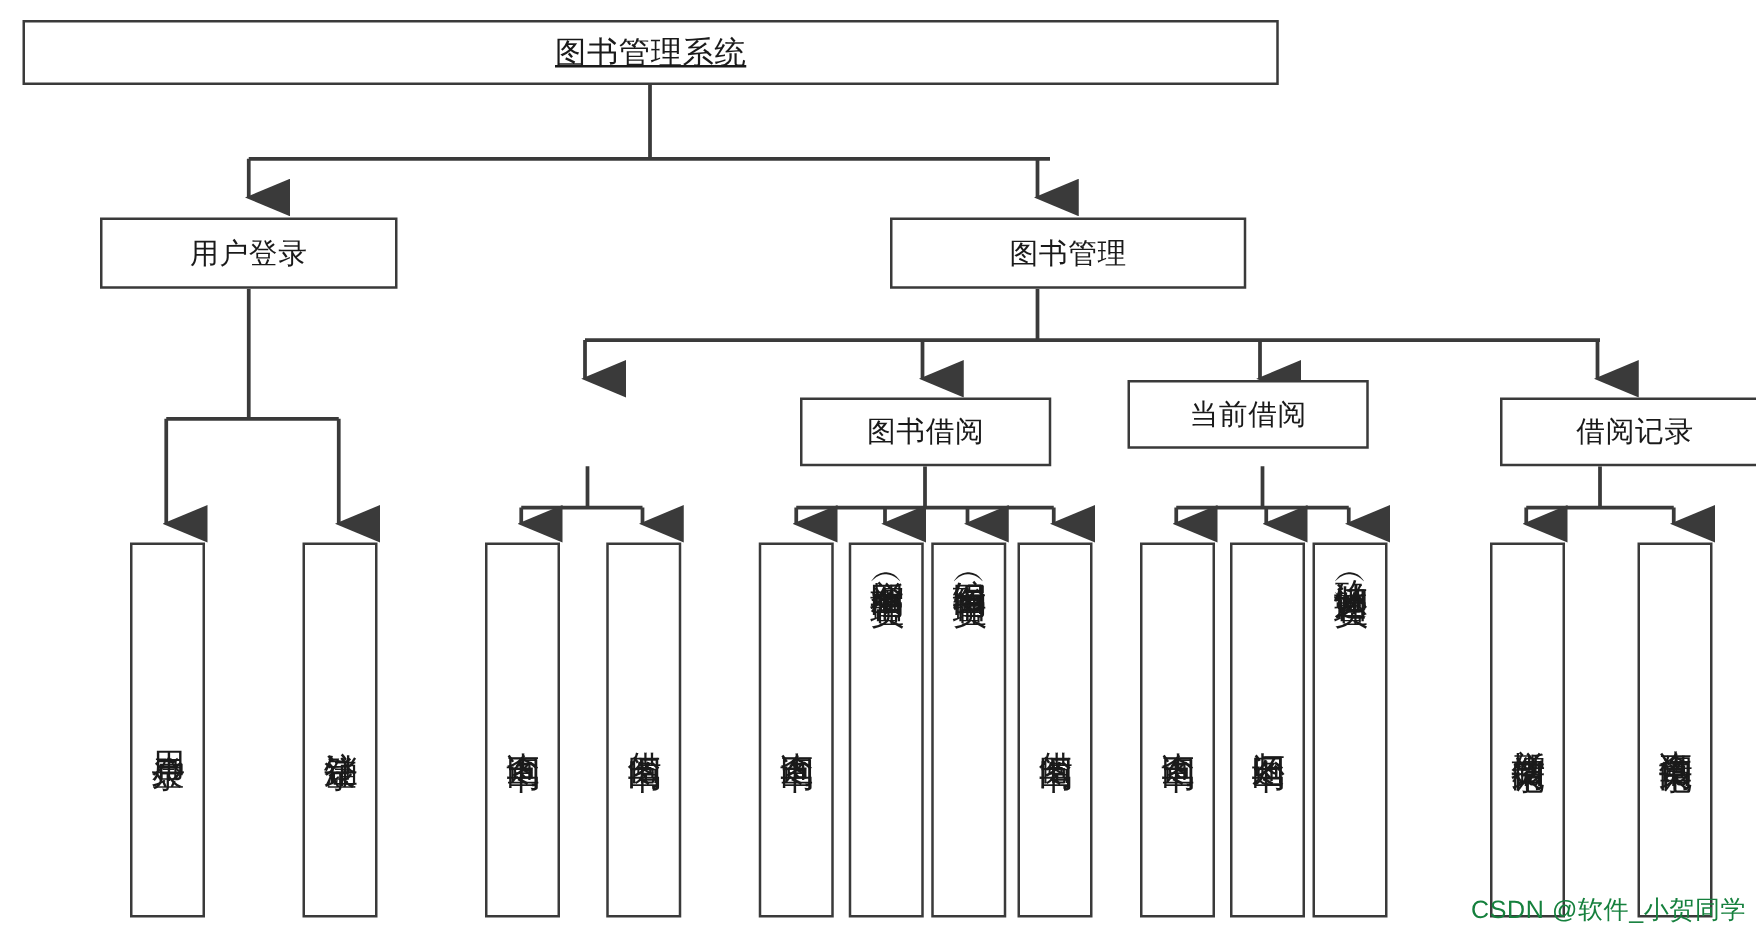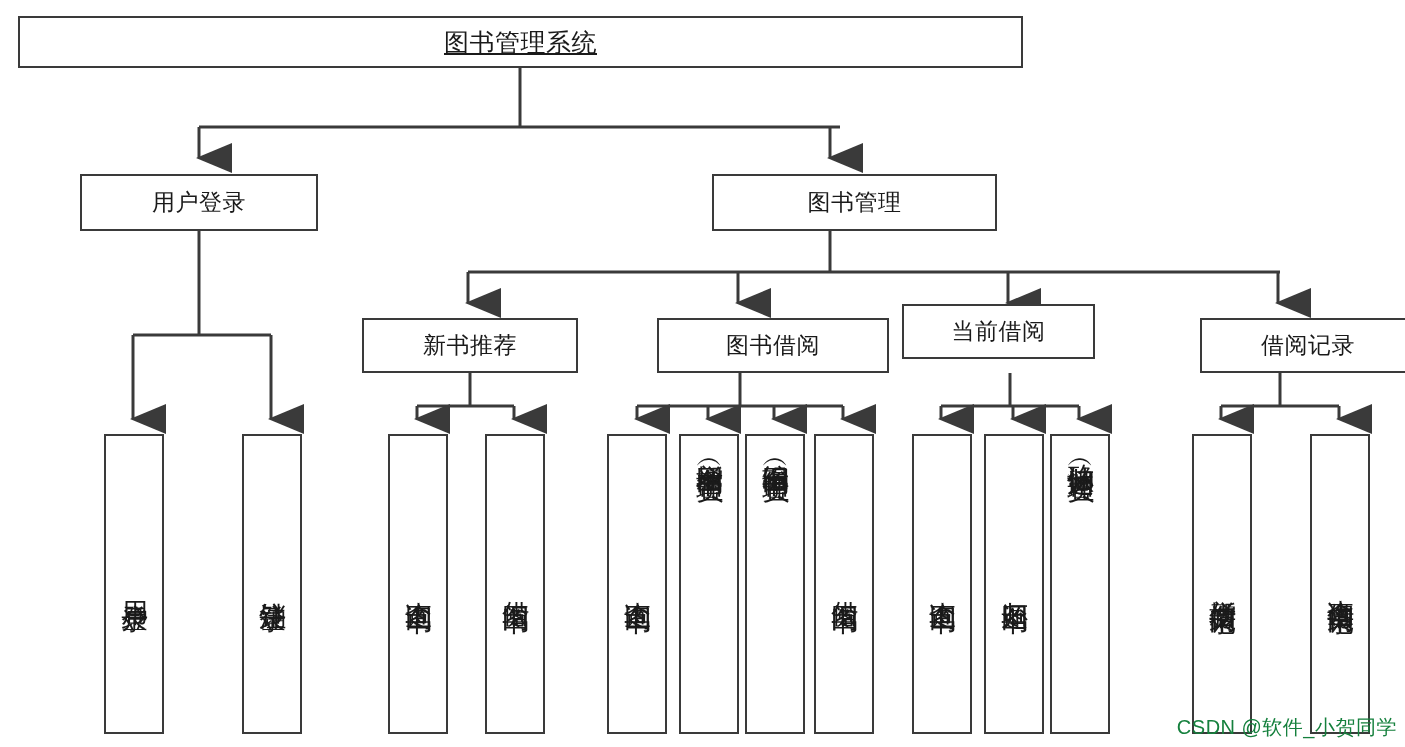--- a/index.html
+++ b/index.html
@@ -139,24 +139,21 @@
     <span class="label">图书管理系统</span>
   </div>
 
   <div class="node horiz" id="node-l2-0" style="left: 80px; top: 174px; width: 238px; height: 57px;">
     <span class="label">用户登录</span>
   </div>
   <div class="node horiz" id="node-l2-1" style="left: 712px; top: 174px; width: 285px; height: 57px;">
     <span class="label">图书管理</span>
   </div>
 
-  <div class="node horiz" id="node-l3-0" style="left: 362px; top: 318px; width: 216px; height: 55px;">
-    <span class="label">新书推荐</span>
-  </div>
-  <div class="node horiz" id="node-l3-1" style="left: 657px; top: 318px; width: 232px; height: 55px;">
+  <div class="node horiz" id="node-l3-1" style="left: 640px; top: 318px; width: 201px; height: 55px;">
     <span class="label">图书借阅</span>
   </div>
   <div class="node horiz" id="node-l3-2" style="left: 902px; top: 304px; width: 193px; height: 55px;">
     <span class="label">当前借阅</span>
   </div>
   <div class="node horiz" id="node-l3-3" style="left: 1172px; top: 318px; width: 216px; height: 55px; margin-left: 28px;">
     <span class="label">借阅记录</span>
   </div>
 
   <div class="node vert" id="node-leaf-0" style="left: 104px; top: 434px; width: 60px; height: 300px;">

